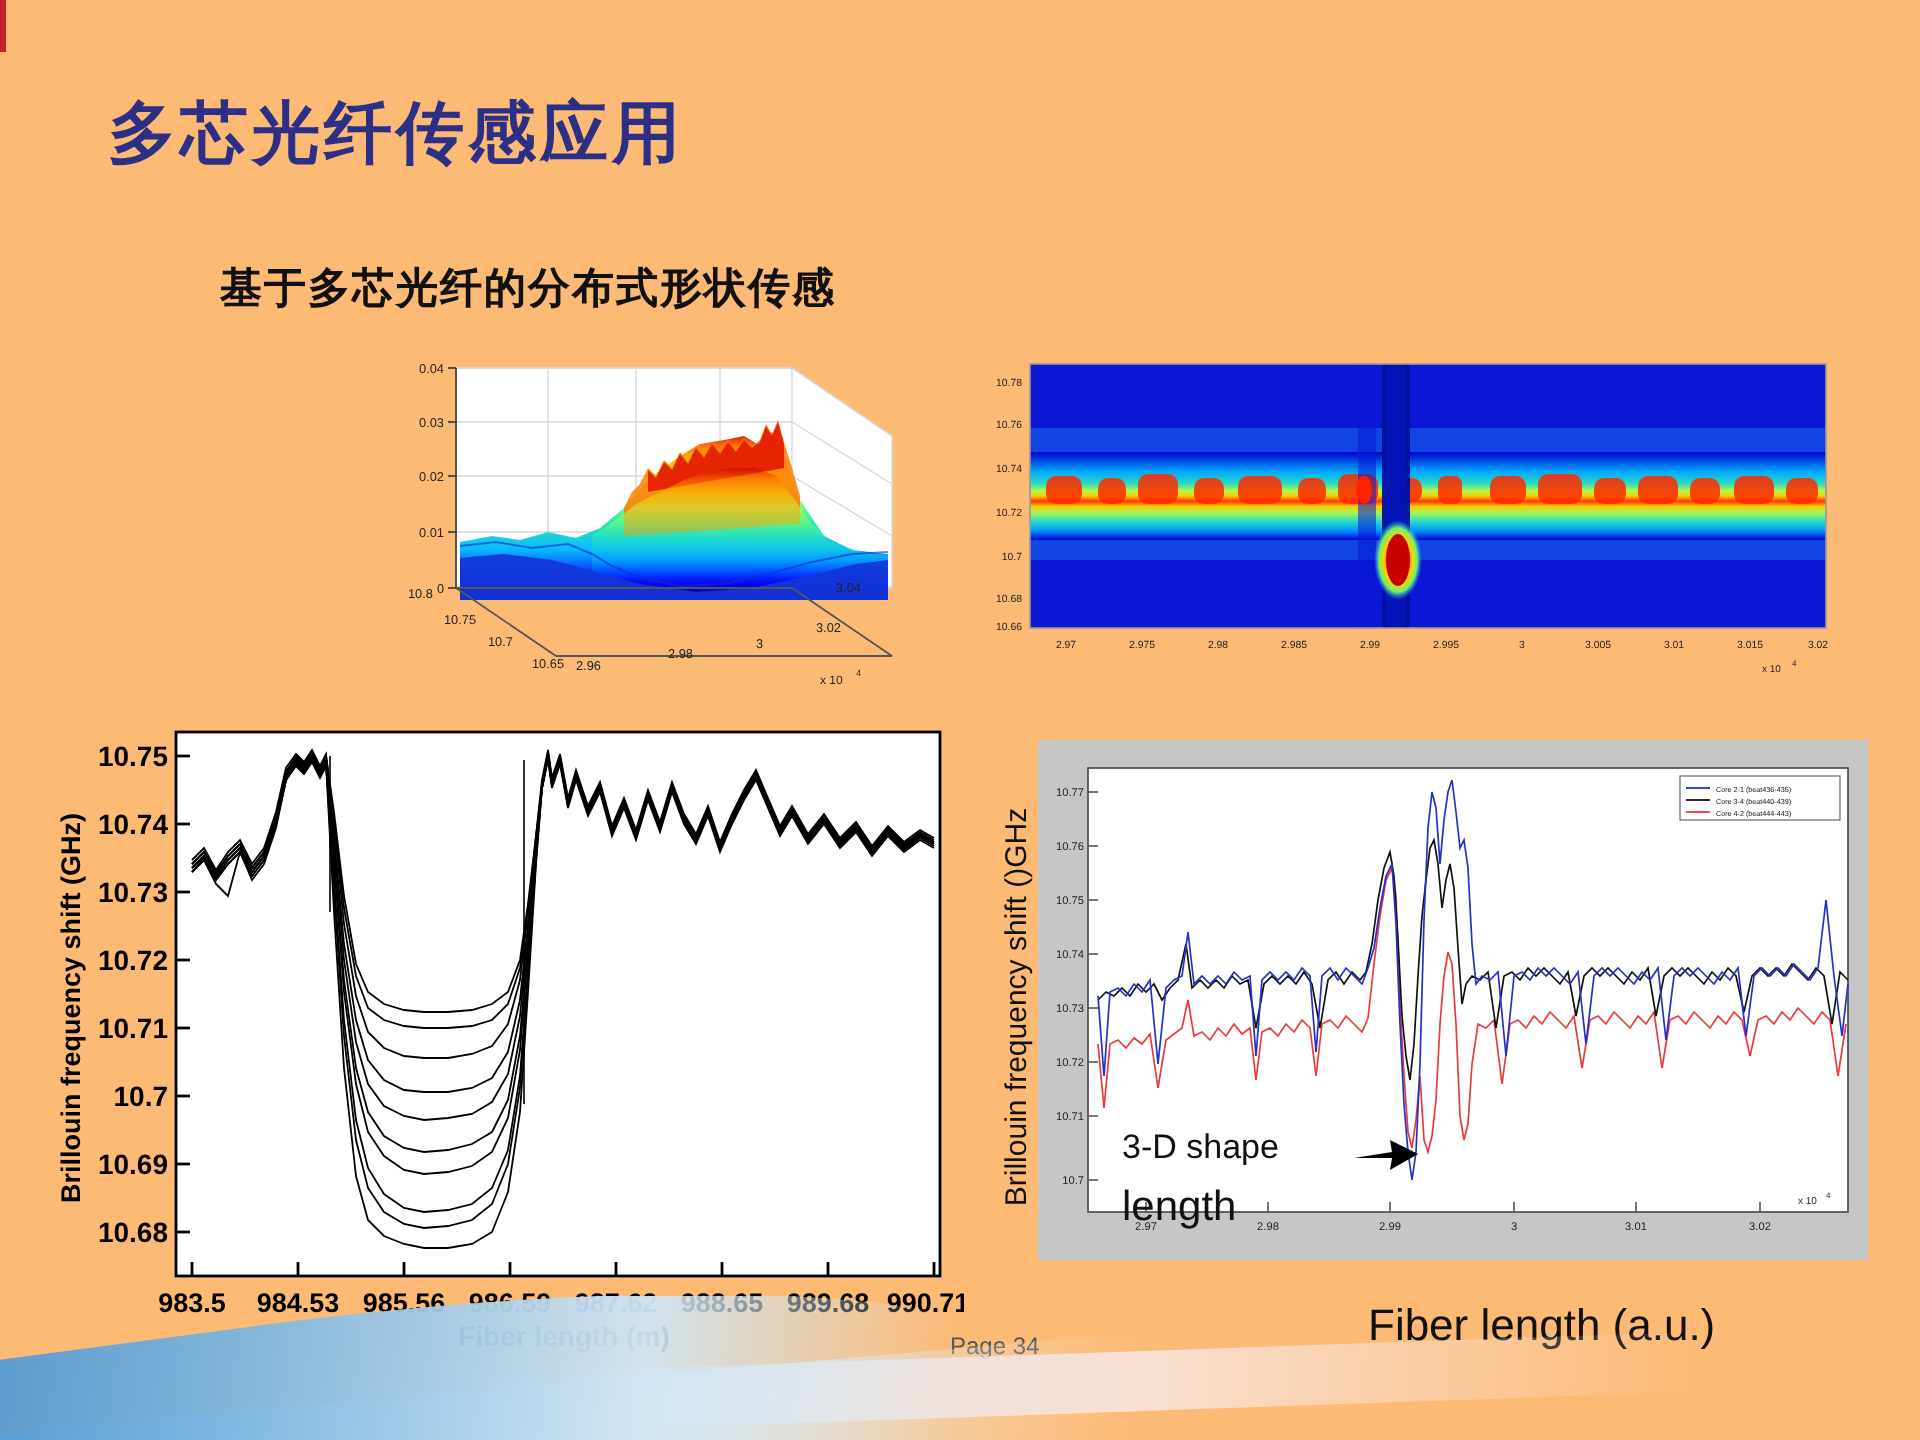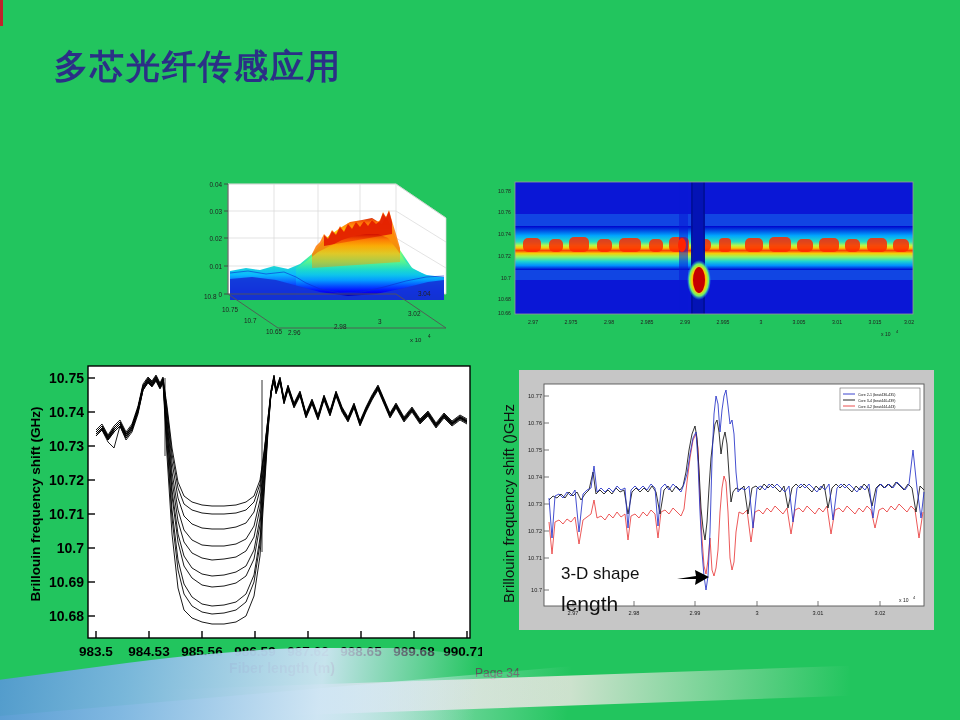--- a/index.html
+++ b/index.html
@@ -1,21 +1,21 @@
 <!DOCTYPE html>
 <html><head>
 <meta charset="utf-8">
 <style>
   html,body{margin:0;padding:0;}
   body{
     width:960px;height:720px;overflow:hidden;position:relative;
     background:#ffffff;
     font-family:"Liberation Sans", sans-serif;
   }
-  .slide{position:absolute;inset:0;background:#22c55e;overflow:hidden;}
+  .slide{position:absolute;inset:0;background:#fdba74;overflow:hidden;}
 
   
   .top-left-accent{
     position:absolute;left:0;top:0;width:3px;height:26px;
     background:#c0232b;
   }
   .bottom-band{
     position:absolute;left:0;bottom:0;width:100%;height:72px;
     overflow:hidden;pointer-events:none;
   }
@@ -102,20 +102,21 @@
   .logo{position:absolute;right:28px;bottom:16px;width:200px;height:42px;}
 </style>
 </head>
 <body>
 
 <div class="slide">
 
   <div class="top-left-accent"></div>
 
   <div class="slide-title">多芯光纤传感应用</div>
+  <div class="sub-title">基于多芯光纤的分布式形状传感</div>
 
   <div class="fig-surface">
     <svg width="250" height="172" viewBox="0 0 250 172" xmlns="http://www.w3.org/2000/svg">
       <defs>
         <linearGradient id="jetV" x1="0" y1="1" x2="0" y2="0">
           <stop offset="0" stop-color="#00007f"></stop>
           <stop offset="0.12" stop-color="#0000ff"></stop>
           <stop offset="0.30" stop-color="#00b7ff"></stop>
           <stop offset="0.46" stop-color="#22e6b6"></stop>
           <stop offset="0.58" stop-color="#7cff6e"></stop>
@@ -510,20 +511,21 @@
     <span>Brillouin frequency shift ()GHz</span>
   </div>
 
   <div class="br-anno-1">3-D shape</div>
   <div class="br-anno-2">length</div>
   <div class="br-arrow">
     <svg width="34" height="22" viewBox="0 0 34 22" xmlns="http://www.w3.org/2000/svg">
       <path d="M1 13 L20 10 L19 4 L33 11 L19 19 L20 13 Z" fill="#000"></path>
     </svg>
   </div>
+  <div class="br-xlabel">Fiber length (a.u.)</div>
 
   <div class="page-num">Page 34</div>
 
   <div class="bottom-band">
     <div class="swoosh3"></div>
     <div class="swoosh2"></div>
     <div class="swoosh1"></div>
   </div>
 
 

